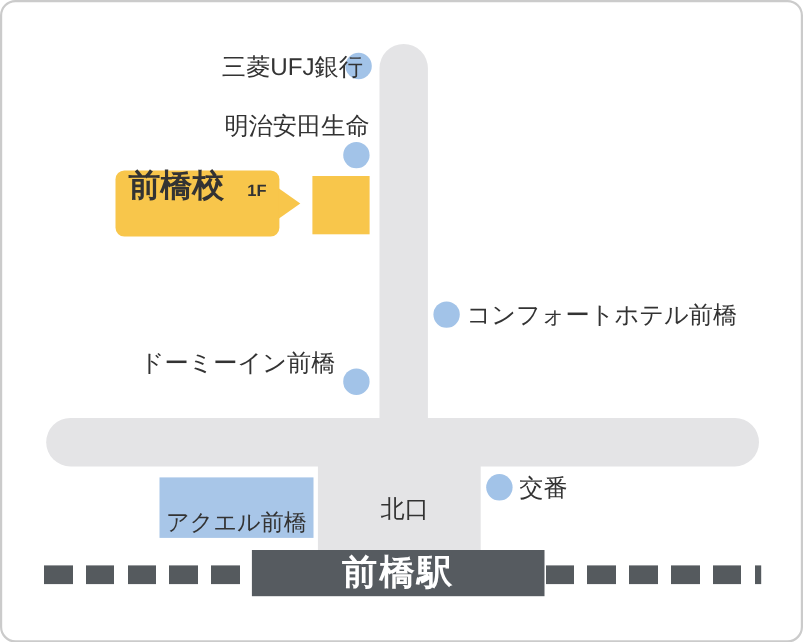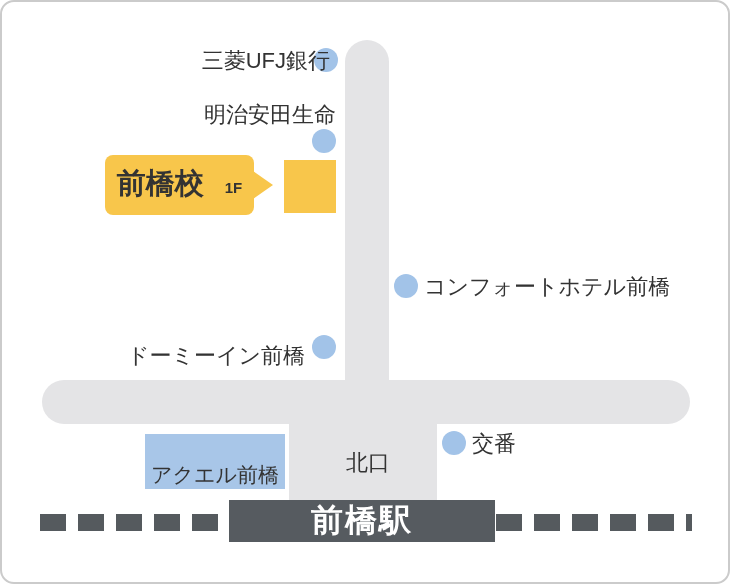--- a/index.html
+++ b/index.html
@@ -80,36 +80,35 @@
     position: absolute;
     font-size: 22px;
     color: #333333;
     white-space: nowrap;
     line-height: 1.1;
     z-index: 3;
   }
   .label-bank    { right: 398px; top: 47px; text-align: center; }
   .label-meiji   { right: 392px; top: 101px; }
   .label-comfort { left: 422px; top: 273px; }
-  .label-dormy   { right: 423px; top: 342px; }
+  .label-dormy   { right: 423px; top: 316px; }
   .label-koban   { left: 470px; top: 430px; }
   .label-north   { left: 366px; top: 449px; transform: translateX(-50%); }
   
   .callout {
     position: absolute;
     left: 103px; top: 153px;
     width: 149px; height: 60px;
     background: #f8c64b;
     border-radius: 8px;
     display: flex;
     align-items: baseline;
     justify-content: center;
     gap: 21px;
     z-index: 4;
-    padding-top: 14px;
     box-sizing: border-box;
   }
   .callout-name  { font-size: 29px; font-weight: bold; color: #333333; line-height: 1; }
   .callout-floor { font-size: 15px; font-weight: bold; color: #333333; line-height: 1; }
   .callout-arrow {
     position: absolute;
     left: 251px; top: 169px;
     width: 0; height: 0;
     border-top: 14px solid transparent;
     border-bottom: 14px solid transparent;

